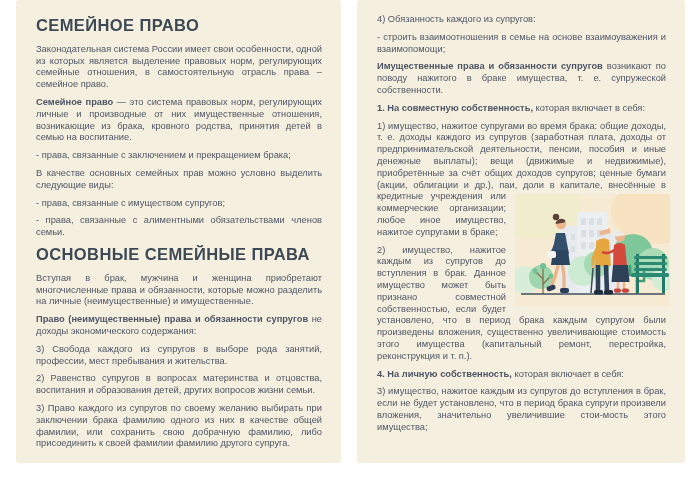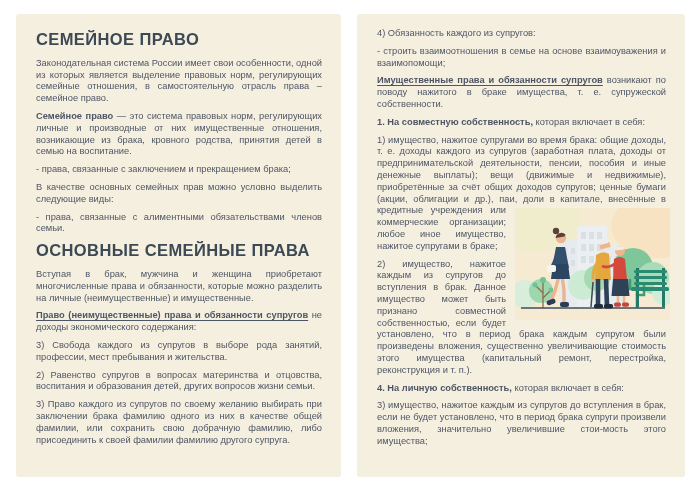--- a/index.html
+++ b/index.html
@@ -8,57 +8,58 @@
     --heading:#3d4a55;
     --body:#4e5665;
   }
   html,body{margin:0;padding:0;background:#e9e9e9;}
   .page{
     position:relative;width:700px;height:496px;background:var(--page-bg);
     font-family:"Liberation Sans","DejaVu Sans",sans-serif;
     color:var(--body);overflow:hidden;margin:0 auto;
   }
   .card{
-    position:absolute;top:14px;height:463px;background:var(--card-bg);
+    position:absolute;top:0;height:463px;background:var(--card-bg);
     border-radius:3px;box-sizing:border-box;overflow:hidden;
     padding:14px 19px 12px 20px;
   }
   .card.left{left:16px;width:325px;}
   .card.right{left:357px;width:328px;}
   h1{
     font-size:16.5px;font-weight:700;color:var(--heading);
     letter-spacing:.4px;margin:2px 0 8px 0;line-height:1.2;
   }
   h1.second{margin-bottom:8px;}
   p{
     font-size:9.3px;line-height:11.8px;margin:0 0 6px 0;
     text-align:justify;color:var(--body);
   }
   .bold{font-weight:700;}
   .lead-underline{
-    font-weight:700;text-decoration:underline;
+    font-weight:700;
     text-decoration-thickness:1px;text-underline-offset:2px;
   }
   .illus-float{
     float:right;width:155px;height:112px;
     margin:3px -4px 7px 9px;border-radius:2px;overflow:hidden;display:block;
   }
   .illus-float svg{display:block;width:100%;height:100%;}
 </style>
 </head>
 <body>
 
 <div class="page">
 
   <div class="card left">
     <h1>СЕМЕЙНОЕ ПРАВО</h1>
     <p>Законодательная система России имеет свои особенности, одной из которых является выделение правовых норм, регулирующих семейные отношения, в самостоятельную отрасль права – семейное право.</p>
     <p><span class="bold">Семейное право</span><span> — это система правовых норм, регулирующих личные и производные от них имущественные отношения, возникающие из брака, кровного родства, принятия детей в семью на воспитание.</span></p>
     <p>- права, связанные с заключением и прекращением брака;</p>
     <p>В качестве основных семейных прав можно условно выделить следующие виды:</p>
+    <p>- права, связанные с имуществом супругов;</p>
     <p>- права, связанные с алиментными обязательствами членов семьи.</p>
     <h1 class="second">ОСНОВНЫЕ СЕМЕЙНЫЕ ПРАВА</h1>
     <p>Вступая в брак, мужчина и женщина приобретают многочисленные права и обязанности, которые можно разделить на личные (неимущественные) и имущественные.</p>
     <p><span class="lead-underline">Право (неимущественные) права и обязанности супругов</span><span> не доходы экономического содержания:</span></p>
     <p>3) Свобода каждого из супругов в выборе рода занятий, профессии, мест пребывания и жительства.</p>
     <p>2) Равенство супругов в вопросах материнства и отцовства, воспитания и образования детей, других вопросов жизни семьи.</p>
     <p>3) Право каждого из супругов по своему желанию выбирать при заключении брака фамилию одного из них в качестве общей фамилии, или сохранить свою добрачную фамилию, либо присоединить к своей фамилии фамилию другого супруга.</p>
   </div>
 
   <div class="card right">

